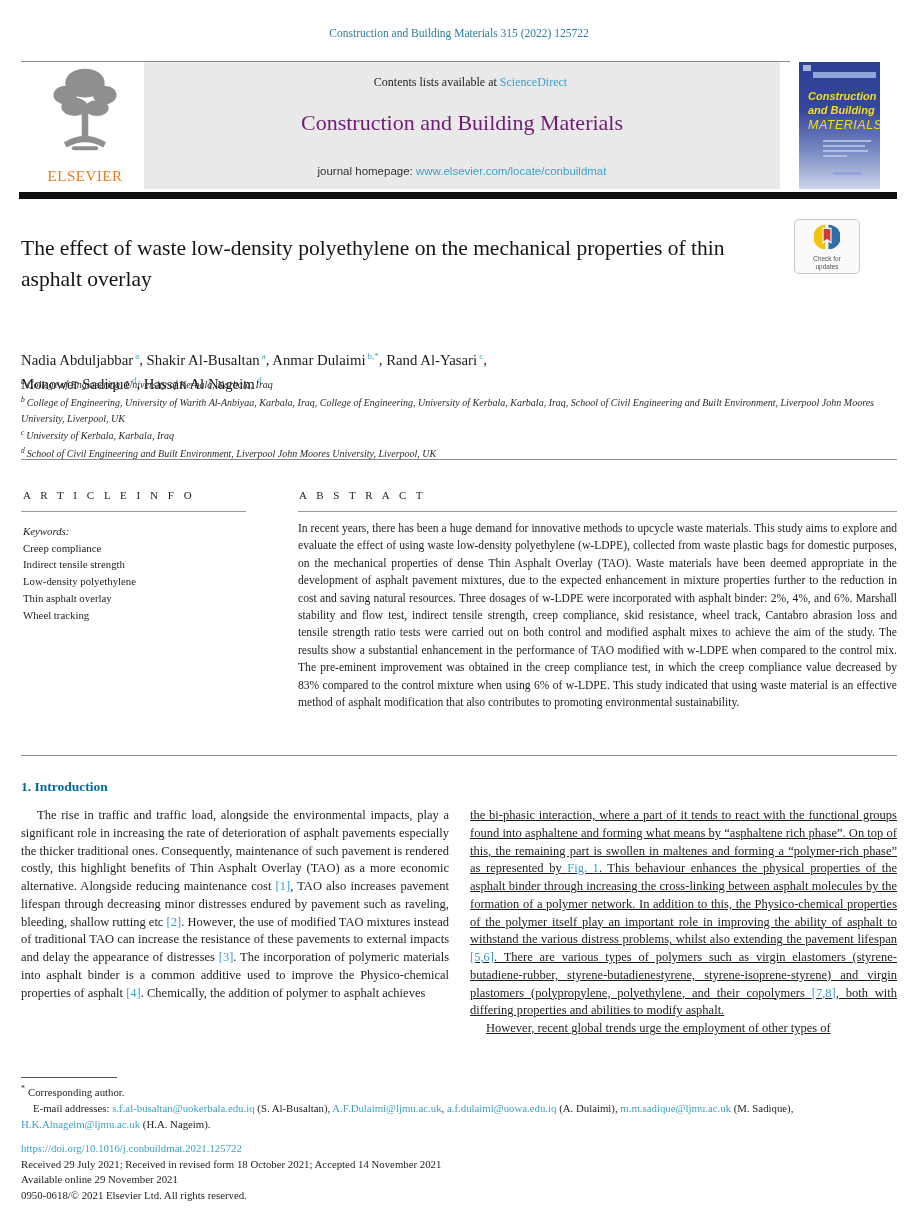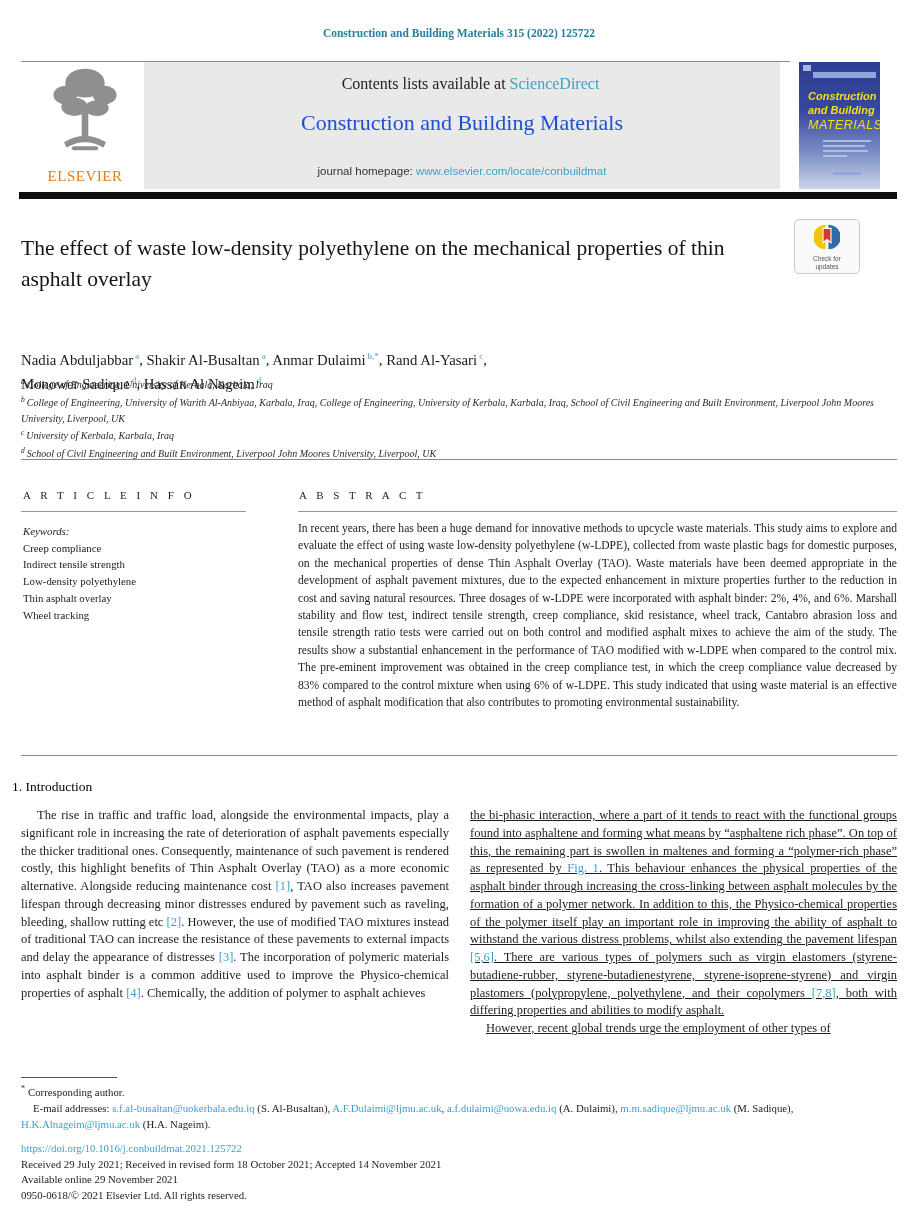--- a/index.html
+++ b/index.html
@@ -1,27 +1,27 @@
 <!DOCTYPE html>
 <html><head>
 <meta charset="utf-8">
 <style>
   * { margin:0; padding:0; box-sizing:border-box; }
   body { background:#ffffff; }
   .page { position:relative; width:918px; height:1224px; background:#fff;
           font-family:"Liberation Serif", serif; color:#1c1c1c; overflow:hidden; }
 
   .citation { position:absolute; top:27px; left:0; right:0; text-align:center;
-              font-size:11.5px; color:#2b7d9c;font-weight:bold; }
+              font-size:11.5px; color:#2b7d9c; }
 
   .toprule { position:absolute; top:61px; left:21px; width:769px; height:1px; background:#8a8a8a; }
 
   .headerbox { position:absolute; top:62px; left:144px; width:636px; height:127px; background:#e9e9e9; }
-  .contents-line { position:absolute; top:13px; left:17px; right:0; text-align:center; font-size:16px; color:#222; }
-  .journal-title { position:absolute; top:48px; left:0; right:0; text-align:center; font-size:22px; color:#1d4ed8; font-weight:500; }
+  .contents-line { position:absolute; top:13px; left:17px; right:0; text-align:center; font-size:12px; color:#222; }
+  .journal-title { position:absolute; top:48px; left:0; right:0; text-align:center; font-size:22px; color:#701a75; font-weight:500; }
   .homepage-line { position:absolute; bottom:12px; left:0; right:0; text-align:center;
                    font-family:"Liberation Sans", sans-serif; font-size:11.5px; color:#333; }
   .link { color:#3da0c8; cursor:pointer; text-decoration:none; }
 
   .logo { position:absolute; top:66px; left:26px; width:118px; height:123px; background:#fff; text-align:center; }
   .logo-text { color:#e77b1e; font-size:15px; letter-spacing:0.5px; margin-top:-2px; }
 
   .cover { position:absolute; top:62px; left:799px; width:81px; height:127px;
            background:linear-gradient(180deg,#2e3e95 0%,#35479d 38%,#7d8fc5 72%,#cdd4ea 100%);
            overflow:hidden; }
@@ -58,21 +58,21 @@
   .ab-rule { position:absolute; top:511px; left:298px; width:599px; height:1px; background:#999; }
 
   .keywords { position:absolute; top:523px; left:23px; width:230px; font-size:10.8px; line-height:1.55; color:#222; }
   .kw-label { font-style:italic; }
 
   .abstract { position:absolute; top:520px; left:298px; width:599px; font-size:11.6px;
               line-height:1.5; text-align:justify; color:#1d1d1d; }
 
   .rule2 { position:absolute; top:755px; left:21px; width:876px; height:1px; background:#8a8a8a; }
 
-  .intro-head { position:absolute; top:779px; left:12px; font-size:13.5px; font-weight:normal; color:#000000; }
+  .intro-head { position:absolute; top:779px; left:21px; font-size:13.5px; font-weight:bold; color:#0369a1; }
   .col { position:absolute; top:807px; width:428px; font-size:12.5px; line-height:1.42;
          text-align:justify; color:#1d1d1d; }
   .col-left { left:21px; }
   .col-right { left:470px; width:427px;text-decoration:underline; }
   .indent { text-indent:16px; }
   .col p + p { margin-top:0; }
 
   .fn-rule { position:absolute; top:1077px; left:21px; width:96px; height:1px; background:#555; }
   .fn { position:absolute; top:1083px; left:21px; width:876px; font-size:10.8px; line-height:1.5; color:#1d1d1d; }
   .fn .star { vertical-align:super; font-size:8px; margin-right:3px; }

